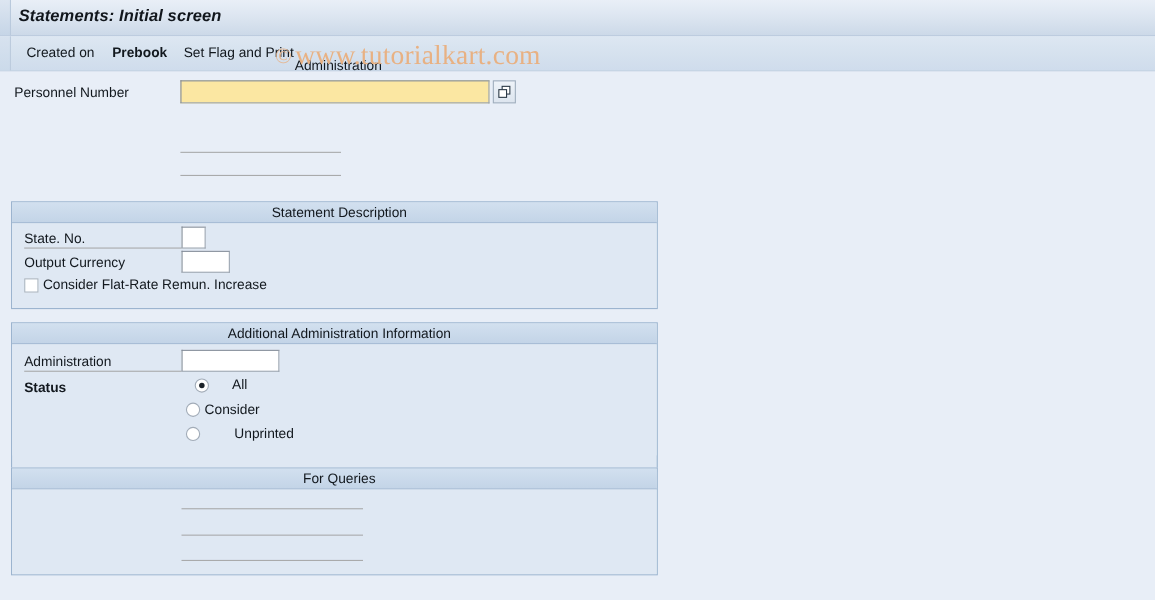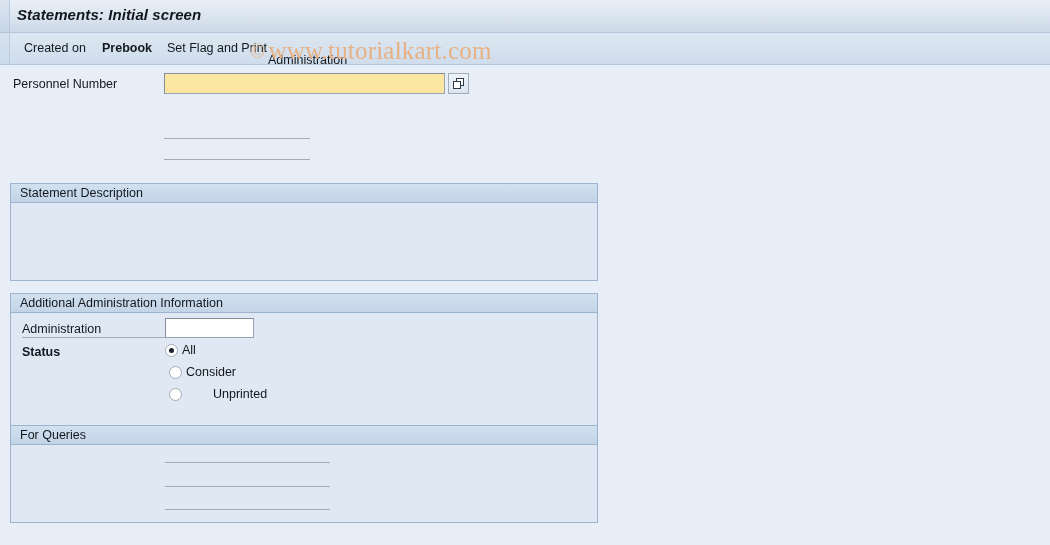--- a/index.html
+++ b/index.html
@@ -182,20 +182,21 @@
     box-sizing: border-box;
   }
   .groupbox-header {
     height: 19px;
     background: linear-gradient(to bottom, #d2e0ef 0%, #c3d4e7 100%);
     border-bottom: 1px solid #9cb4cf;
     box-sizing: border-box;
     display: flex;
     align-items: center;
     padding-left: 9px;
+    justify-content: center;
   }
   .groupbox-header .gb-title {
     font-size: 12.5px;
     color: #12181e;
     white-space: nowrap;
     line-height: 14px;
   }
   .groupbox-body {
     position: relative;
     background: #dfe8f3;
@@ -315,35 +316,50 @@
       </div>
     </div>
 
     <div class="rule" style="left:164px; top:73px; width:146px;"></div>
     <div class="rule" style="left:164px; top:94px; width:146px;"></div>
 
     <div class="groupbox" style="top:118px; height:98px;">
       <div class="groupbox-header">
         <span class="gb-title">Statement Description</span>
       </div>
+      <div class="groupbox-body" style="height:77px;">
+
+        <div class="field-label" style="left:11px; top:7px;">State. No.</div>
+        <div class="rule" style="left:11px; top:22px; width:143px;"></div>
+        <input class="txt-input" style="left: 154px; top: 3px; width: 22px; height: 20px;" type="text" autocomplete="off" value="">
+
+        <div class="field-label" style="left:11px; top:29px;">Output Currency</div>
+        <input class="txt-input" style="left: 154px; top: 25px; width: 44px; height: 20px;" type="text" autocomplete="off" value="">
+
+        <div class="cb-row" style="left:11px; top:49px;">
+          <span class="cb-box"></span>
+          <span class="cb-label">Consider Flat-Rate Remun. Increase</span>
+        </div>
+
+      </div>
     </div>
 
     <div class="groupbox" style="top:228px; height:136px;">
       <div class="groupbox-header">
         <span class="gb-title">Additional Administration Information</span>
       </div>
       <div class="groupbox-body" style="height:101px;">
 
         <div class="field-label" style="left:11px; top:9px;">Administration</div>
         <div class="rule" style="left:11px; top:24px; width:143px;"></div>
         <input class="txt-input" style="left: 154px; top: 5px; width: 89px; height: 20px;" type="text" autocomplete="off" value="">
 
         <div class="field-label" style="left:11px; top:32px;font-weight:bold;">Status</div>
 
-        <div class="rb-row checked" style="left:154px; top:30px;">
+        <div class="rb-row checked" style="left:166px; top:30px;gap:17px;">
           <span class="rb-circle"></span>
           <span class="rb-label">All</span>
         </div>
         <div class="rb-row" style="left:158px; top:52px;">
           <span class="rb-circle"></span>
           <span class="rb-label">Consider</span>
         </div>
         <div class="rb-row" style="left:158px; top:74px;gap:27px;">
           <span class="rb-circle"></span>
           <span class="rb-label">Unprinted</span>

